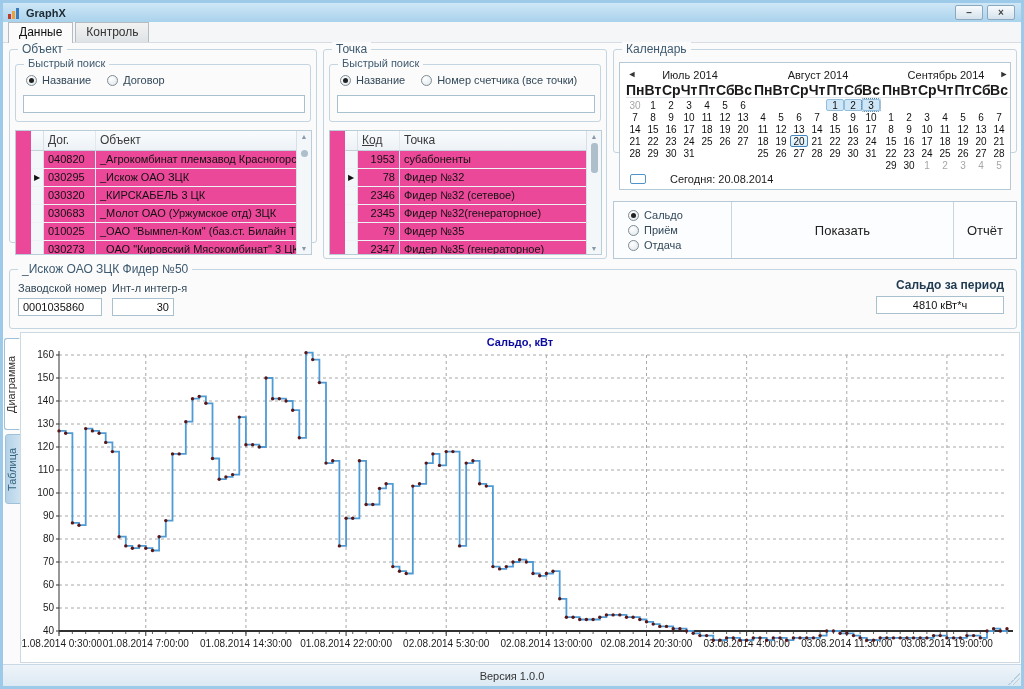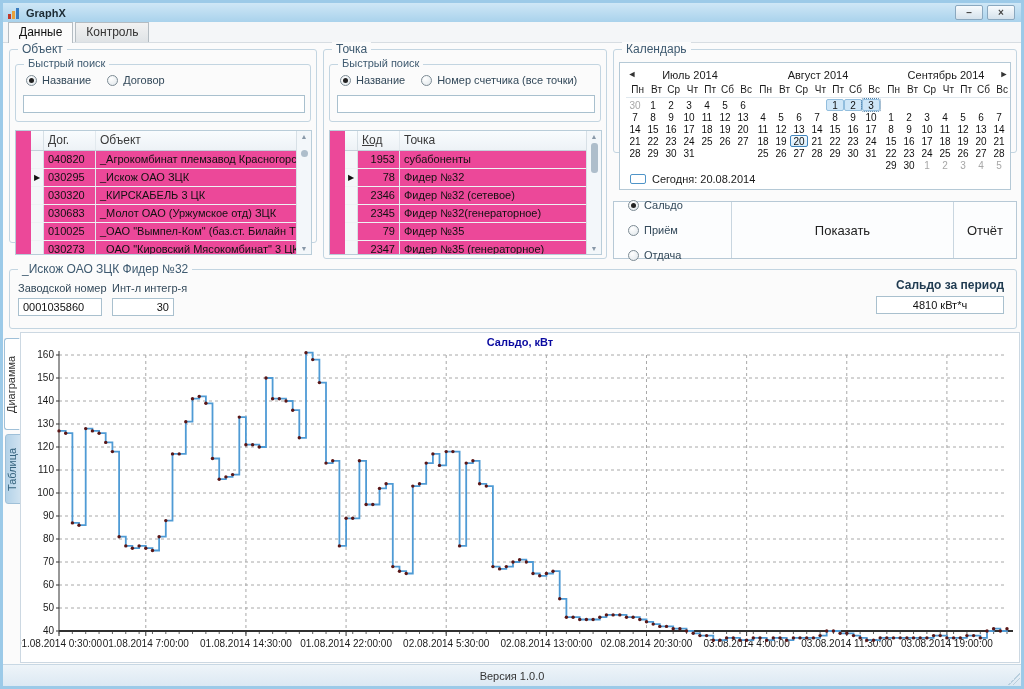--- a/index.html
+++ b/index.html
@@ -51,36 +51,36 @@
   .vscroll .arr { font-size:7px; color:#8898a8; }
   .vscroll .thumb { width:7px; height:7px; border-radius:50%; background:#aebecb; margin-top:-78px; }
 
   
   .calbox { position:absolute; background:#fff; border:1px solid #b5c9d6; display:flex; padding:4px 6px 2px 6px; }
   .cal-month { width:128px; position:relative; }
   .cal-title { text-align:center; font-size:11px; color:#1a1a1a; height:16px; line-height:16px; }
   .cal-nav { position:absolute; top:2px; font-size:9px; color:#333; cursor:pointer; width:12px; text-align:center; }
   .cal-nav.prev { left:0; } .cal-nav.next { right:0; }
   .cal-dow { display:flex; border-bottom:1px solid #e0e8ee; margin-bottom:1px; }
-  .cal-dow span { width:18px; text-align:right; font-size:10px; color:#1a1a1a; height:14px; line-height:14px; }
+  .cal-dow span { width:18px; text-align:center; font-size:14px; color:#1a1a1a; height:14px; line-height:14px;font-weight:bold; }
   .cal-week { display:flex; }
   .cal-day { width:18px; height:12px; line-height:12px; text-align:center; font-size:10px; color:#111;
     border:1px solid transparent; border-radius:2px; cursor:pointer; }
   .cal-day.m { color:#a6a6a6; }
   .cal-day.sel { background:#cfe6f7; border-color:#92bede; }
   .cal-day.focus { outline:1px dotted #4d7ea6; }
   .cal-day.today { border-color:#3f84bc; background:linear-gradient(#f4fafe,#d8ecfa); }
-  .cal-today-row { display:flex; align-items:center; gap:6px; margin:6px 0 2px 2px; font-size:11px; color:#1a1a1a; }
+  .cal-today-row { display:flex; align-items:center; gap:24px; margin:6px 0 2px 2px; font-size:11px; color:#1a1a1a; }
   .today-box { width:16px; height:10px; border:1px solid #4f94c8; border-radius:2px; background:#fff; }
 
   
   .actions { position:absolute; border:1px solid #b7c9d6; background:#fcfdfe; display:flex; }
   .acell { border-right:1px solid #c9d6e0; display:flex; align-items:center; justify-content:center; }
   .acell:last-child { border-right:none; }
-  .acell.radios { flex-direction:column; align-items:flex-start; justify-content:center; gap:13px; padding-left:14px; }
+  .acell.radios { flex-direction:column; align-items:flex-start; justify-content:center; gap:3px; padding-left:14px; }
   .abtn { font-size:13px; color:#222; cursor:pointer; width:100%; height:100%; display:flex; align-items:center; justify-content:center; }
 
   
   .flabel { position:absolute; font-size:11px; color:#33495a; }
   .flabel.bold { font-weight:bold; font-size:12px; color:#1f3a50; }
   .finput { position:absolute; }
 
   
   .chart-region { position:absolute; left:0; top:329px; width:1018px; height:332px; }
   .vtab { position:absolute; left:1px; width:16px; writing-mode:vertical-rl; transform:rotate(180deg);
@@ -475,21 +475,21 @@
       </div>
     <div class="acell" style="flex:1;">
         <div class="abtn">Показать</div>
       </div>
     <div class="acell" style="flex:0 0 62px;">
         <div class="abtn">Отчёт</div>
       </div>
   </div>
 
   <div class="group" style="left:6px; top:266px; width:1008px; height:60px;">
-    <span class="glabel">_Искож ОАО ЗЦК Фидер №32</span>
+    <span class="glabel">_Искож ОАО ЗЦК Фидер №50</span>
     <span class="flabel" style="left:8px; top:12px;">Заводской номер</span>
     <div class="tinput finput" style="left:8px; top:28px; width:84px;">0001035860</div>
     <span class="flabel" style="left:102px; top:12px;">Инт-л интегр-я</span>
     <div class="tinput finput" style="left:102px; top:28px; width:62px; text-align:right;">30</div>
     <span class="flabel bold" style="right:12px; top:8px;">Сальдо за период</span>
     <div class="tinput finput" style="right:12px; top:26px; width:128px;text-align:center;">4810 кВт*ч</div>
   </div>
 
   <div class="chart-region">
     <div class="vtab active">Диаграмма</div>

